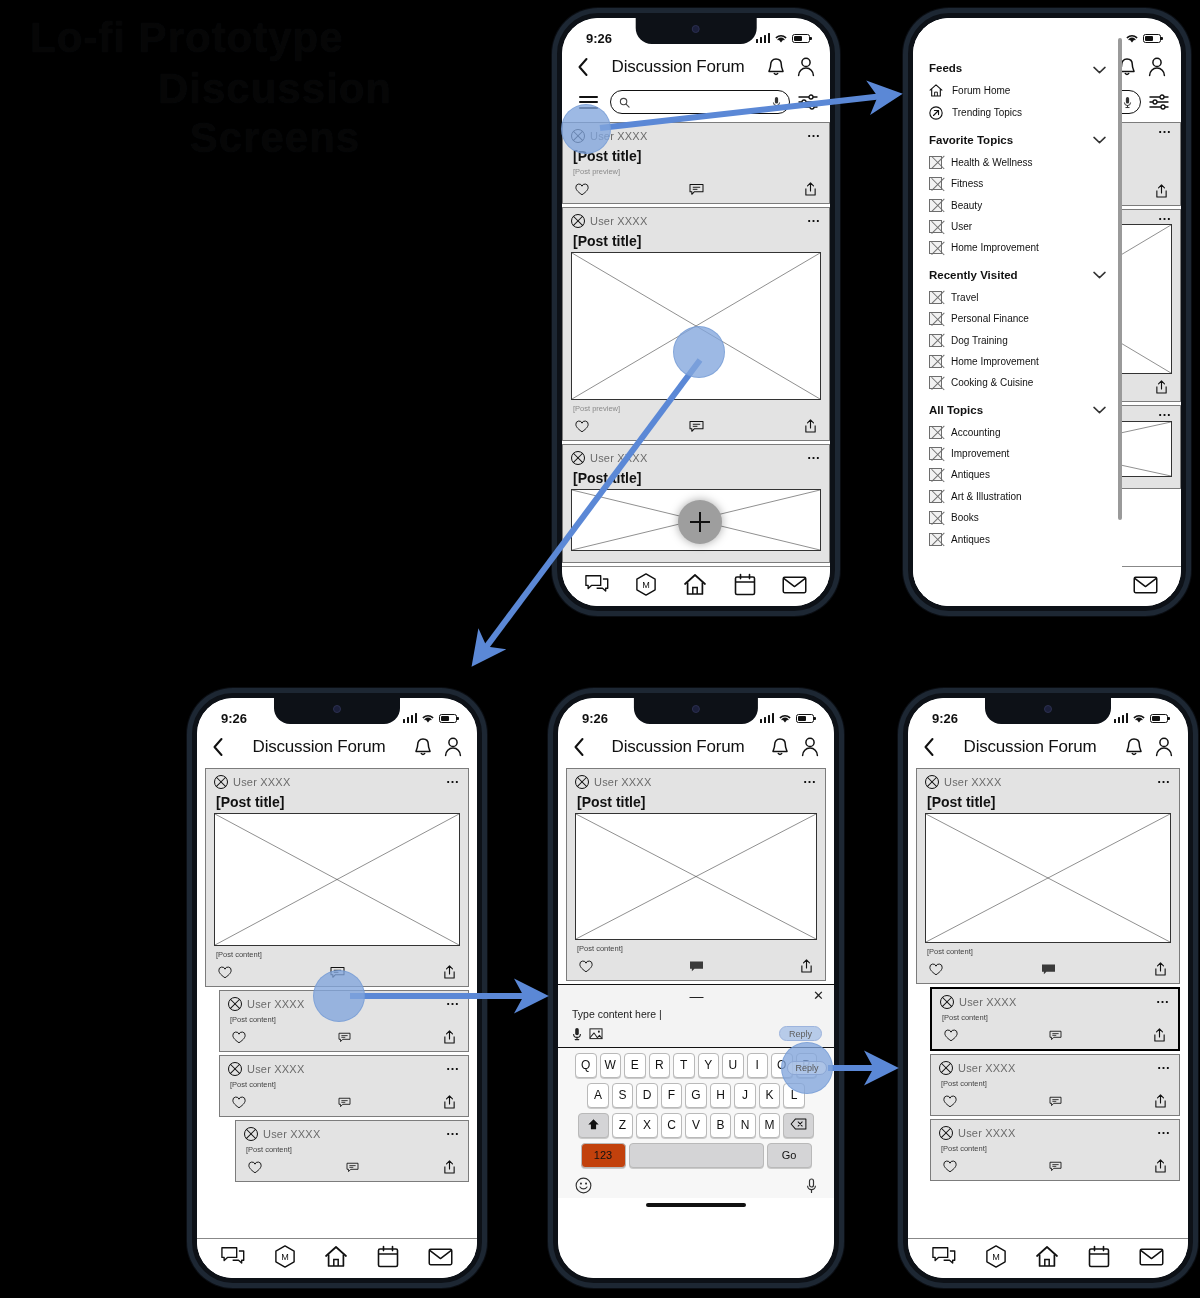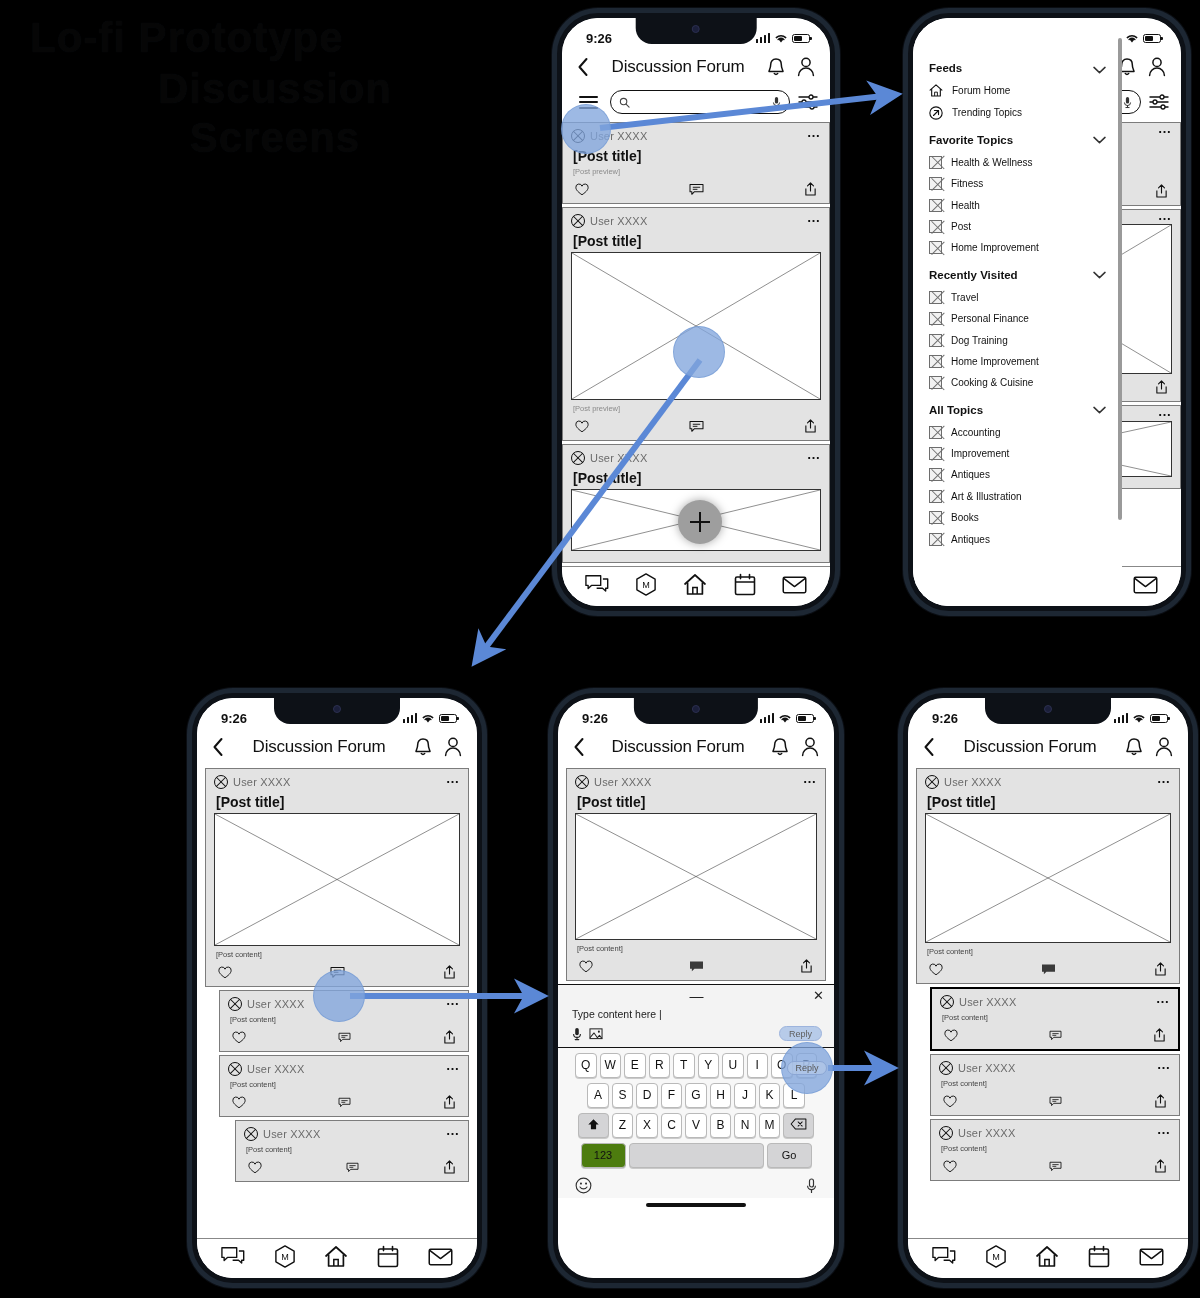--- a/index.html
+++ b/index.html
@@ -227,21 +227,21 @@
   .kb { flex: 0 0 auto; background:#f7f7f7; padding: 5px 3px 2px 3px; }
   .kb-row { display:flex; justify-content:center; gap: 3px; margin-bottom: 5px; }
   .key {
     background:#fff; border:1px solid #b9b9b9; border-radius: 4px;
     font-size: 12px; color:#111; text-align:center;
     height: 25px; line-height: 23px; width: 21.5px;
     box-shadow: 0 1px 0 rgba(0,0,0,.18);
   }
   .key.wide { width: 31px; background:#d4d4d6; font-size:10px; }
   .key.space { width: 135px; background:#d4d4d6; }
-  .key.num { width: 45px; background:#4d7c0f; font-size:11px; }
+  .key.num { width: 45px; background:#c2410c; font-size:11px; }
   .key.go { width: 45px; background:#d4d4d6; font-size:11px; }
   .kb-bottom { display:flex; align-items:center; justify-content:space-between; padding: 4px 14px 2px 14px; }
 
   
   .hotspot {
     position: absolute; border-radius: 50%;
     background: rgba(130,165,220,.78);
     border: 1px solid rgba(110,150,210,.55);
     z-index: 60;
     display:flex; align-items:center; justify-content:center;
@@ -610,25 +610,25 @@
             <div class="drawer-item">
                 <span class="sq"></span>
                 <span>Health &amp; Wellness</span>
               </div>
             <div class="drawer-item">
                 <span class="sq"></span>
                 <span>Fitness</span>
               </div>
             <div class="drawer-item">
                 <span class="sq"></span>
-                <span>Health</span>
-              </div>
-            <div class="drawer-item">
-                <span class="sq"></span>
-                <span>Post</span>
+                <span>Beauty</span>
+              </div>
+            <div class="drawer-item">
+                <span class="sq"></span>
+                <span>User</span>
               </div>
             <div class="drawer-item">
                 <span class="sq"></span>
                 <span>Home Improvement</span>
               </div>
 
             <div class="drawer-section">
               <span>Recently Visited</span>
               <svg width="13" height="8" viewBox="0 0 13 8">
                   <path d="M1 1.4 L6.5 6.6 L12 1.4" stroke="#333" stroke-width="1.5" fill="none" stroke-linecap="round" stroke-linejoin="round"></path>

